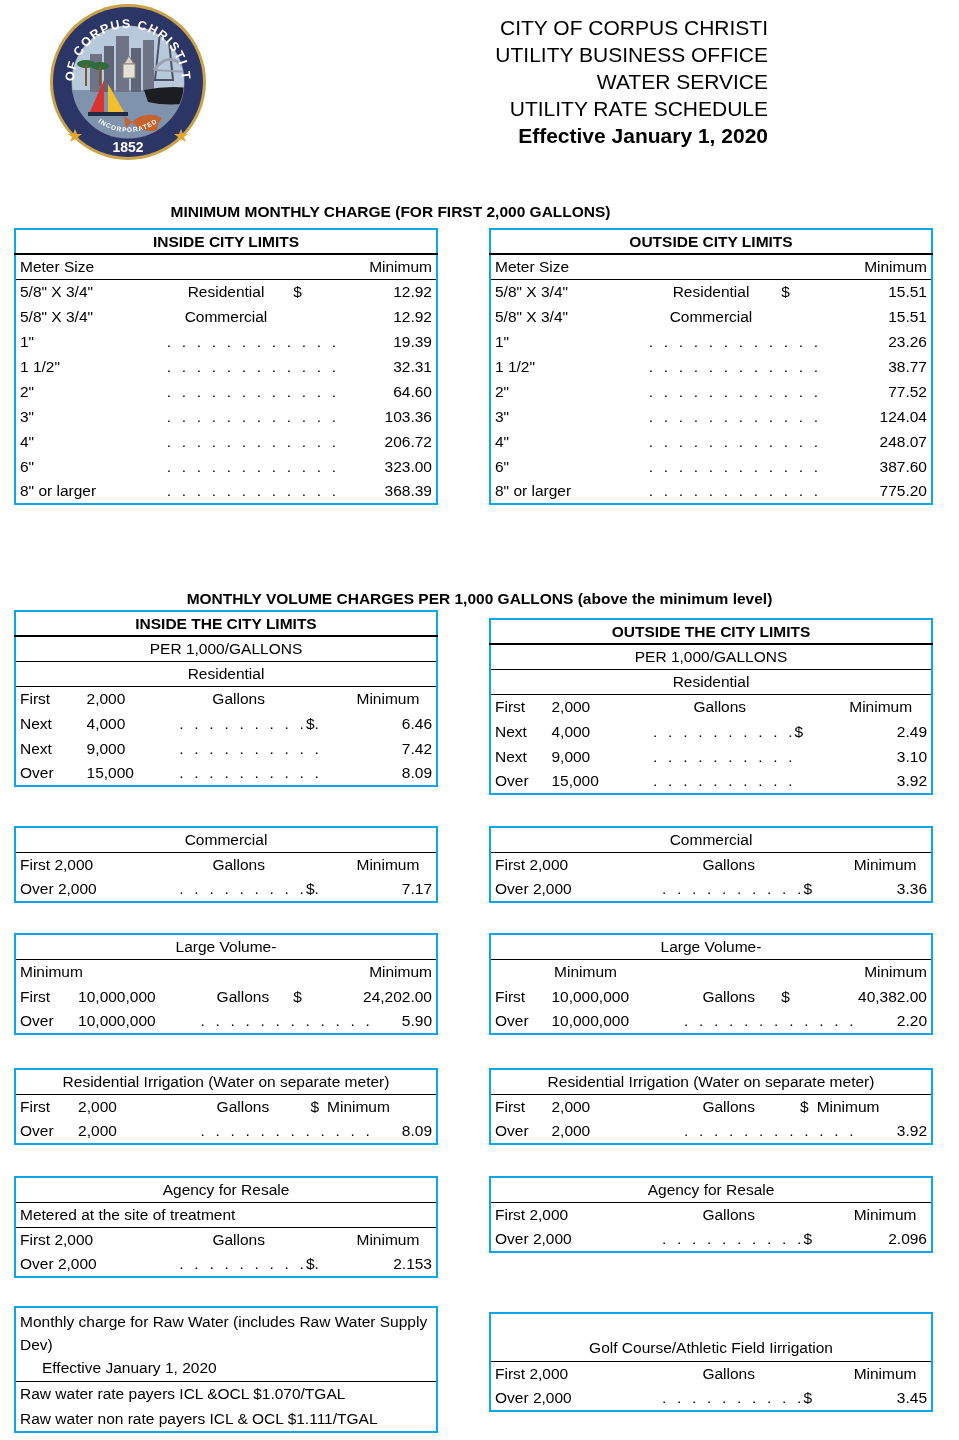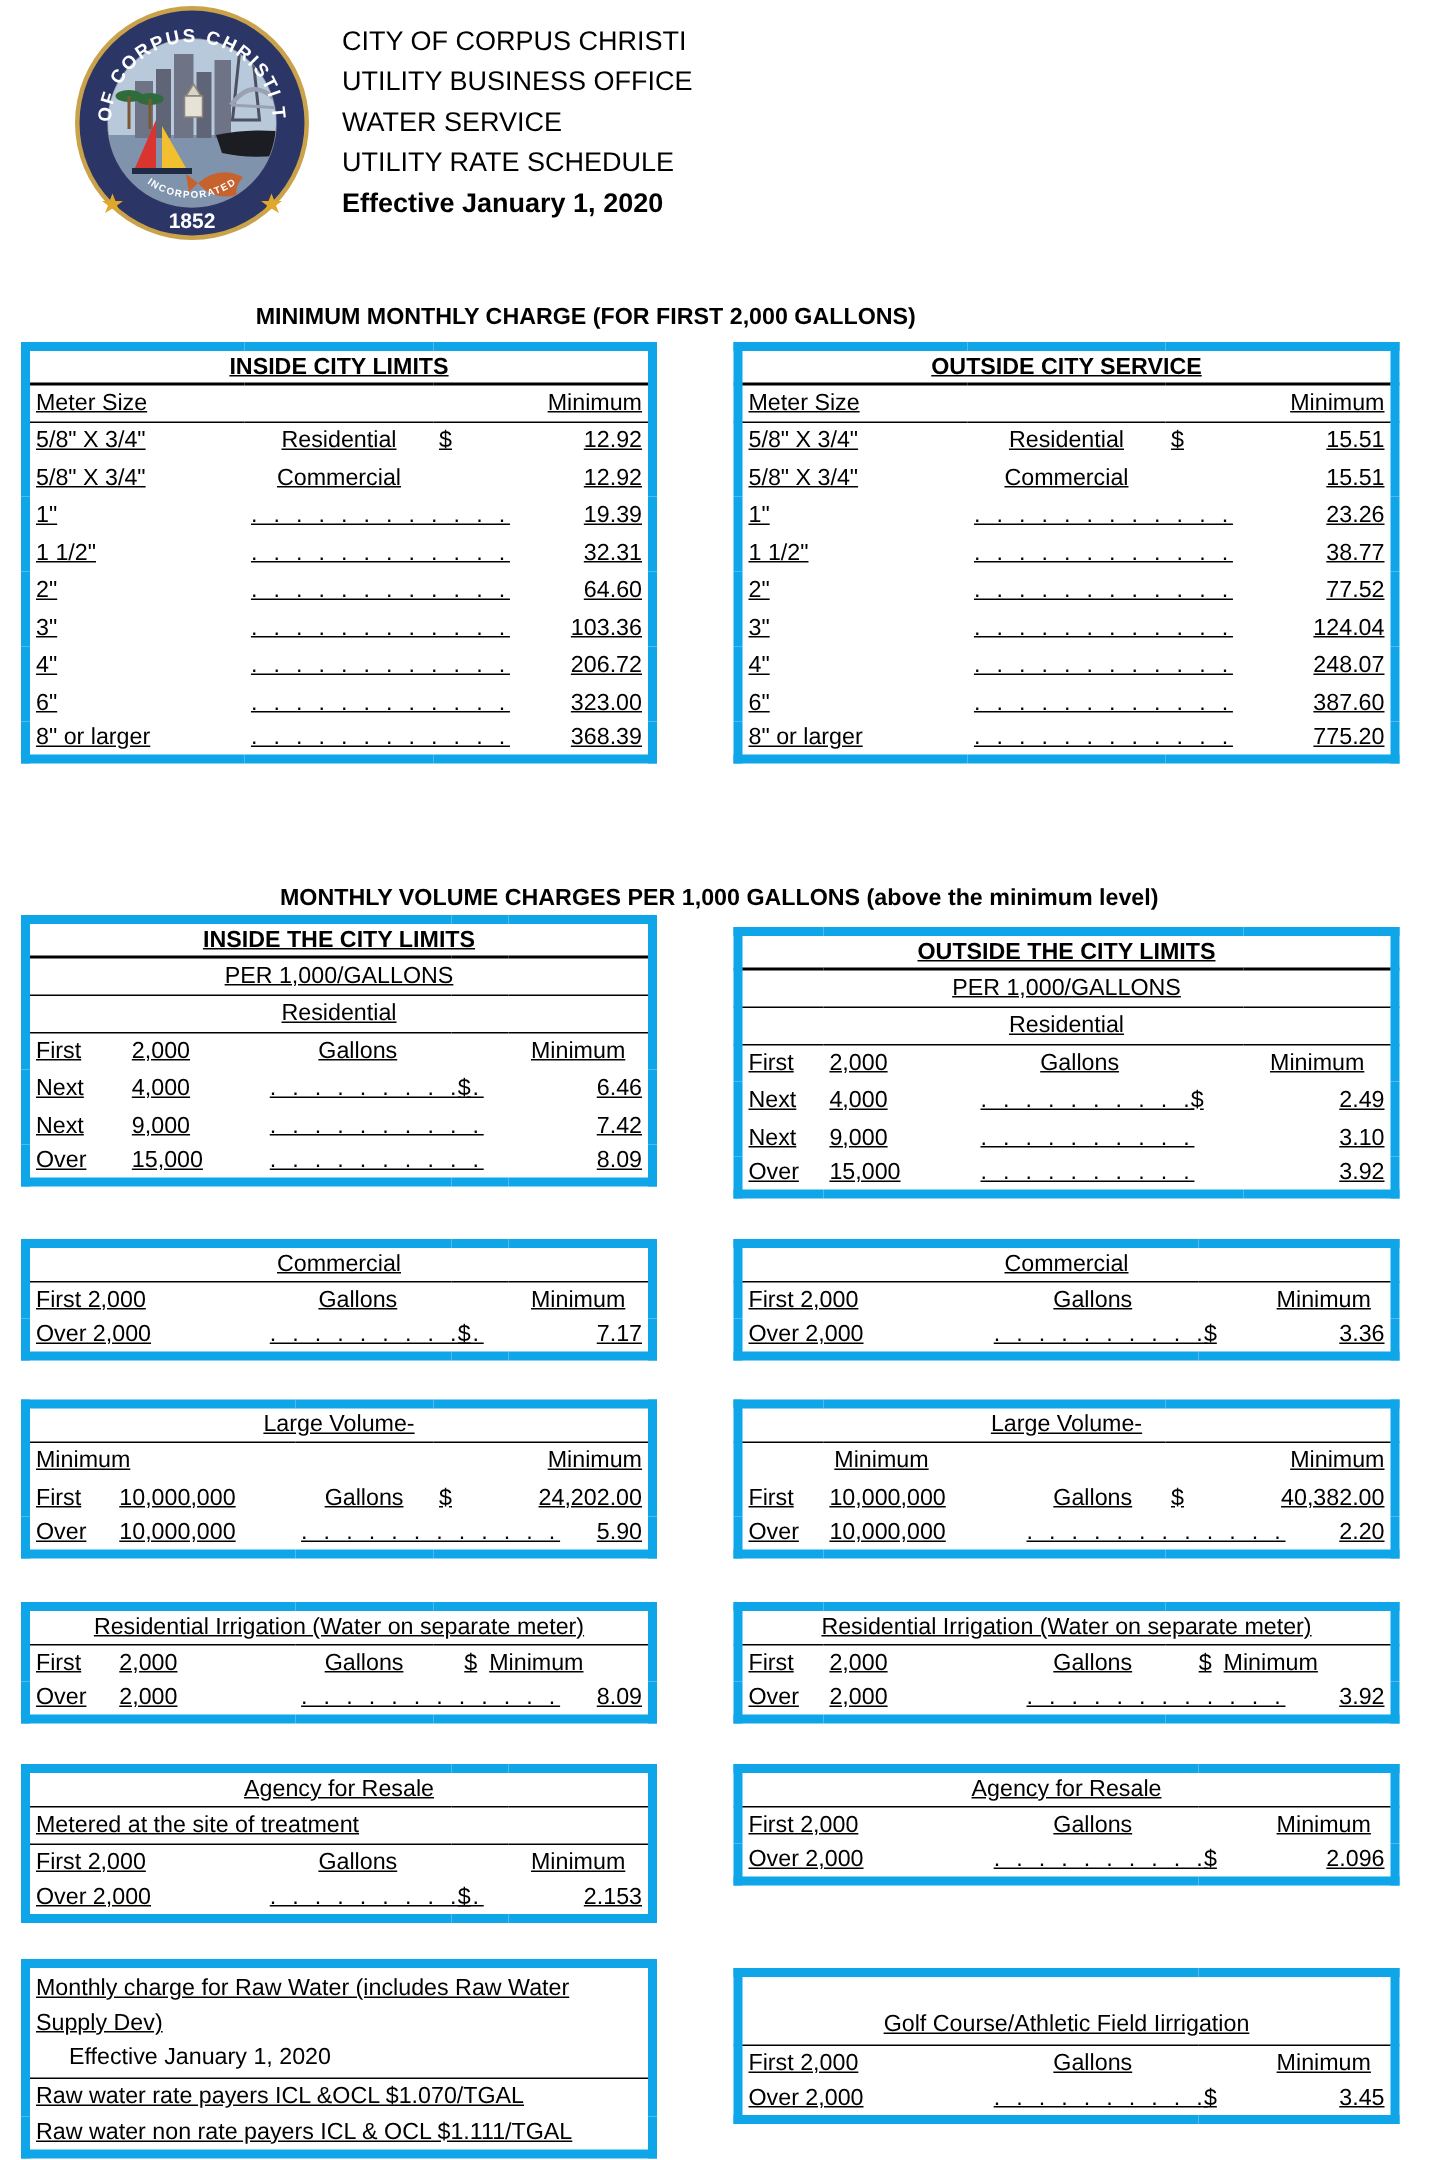--- a/index.html
+++ b/index.html
@@ -10,43 +10,42 @@
     font-family:"Liberation Sans", sans-serif;
     color:#000000;
     position:relative;
     overflow:hidden;
   }
 
   
   .header { position:relative; height:170px; }
   .seal-wrap { position:absolute; left:28px; top:2px; width:200px; height:160px; }
   .title-block {
-    position:absolute; left:228px; top:14px; width:520px;
-    text-align:left; font-size:18px; line-height:27px;
+    position:absolute; left:248px; top:14px; width:520px;
+    text-align:right; font-size:21px; line-height:27px;
   }
   .title-block .eff { font-weight:bold; }
 
   
   .section-caption {
     font-weight:bold; font-size:15.5px; text-align:center;
     margin:0 0 5px 0;
   }
   #cap-min { position:absolute; left:0; top:203px; width:781px; }
   #cap-vol { position:absolute; left:0; top:590px; width:959px; }
 
   
   .col-left  { position:absolute; left:14px;  width:424px; }
   .col-right { position:absolute; left:489px; width:444px; }
 
   table.t {
     width:100%; border-collapse:collapse;
-    border:6px solid #0ea5e9;
+    border:2px solid #0ea5e9;
     font-size:15.5px;
     table-layout:fixed;
-    text-decoration:underline;
   }
   table.t td { border:0; padding:0 4px; height:25px; vertical-align:middle; white-space:nowrap; }
   table.t tr.hdr td { border-bottom:2px solid #000; text-align:center; font-weight:bold; }
   table.t tr.sub td { border-bottom:1.5px solid #000; text-align:center; font-weight:normal; }
   table.t tr.subline td { border-bottom:1.5px solid #000; }
   .ar { text-align:right; }
   .ac { text-align:center; }
   .al { text-align:left; }
   .dots { text-align:center; letter-spacing:3.2px; font-size:15.5px; }
 
@@ -205,21 +204,21 @@
 <div class="col-right blk" style="top:228px;">
   <table class="t">
     <colgroup>
         <col style="width:35%">
         <col style="width:30%">
         <col style="width:10%">
         <col style="width:25%">
       </colgroup>
     <tbody>
       <tr class="hdr">
-          <td colspan="4">OUTSIDE CITY SERVICE</td>
+          <td colspan="4">OUTSIDE CITY LIMITS</td>
         </tr>
       <tr class="subline">
         <td colspan="2" class="al">Meter Size</td>
         <td colspan="2" class="ar">Minimum</td>
       </tr>
       <tr>
           <td class="al">5/8" X  3/4"</td>
           <td class="ac">Residential</td>
           <td class="al">$</td>
           <td class="ar">15.51</td>

